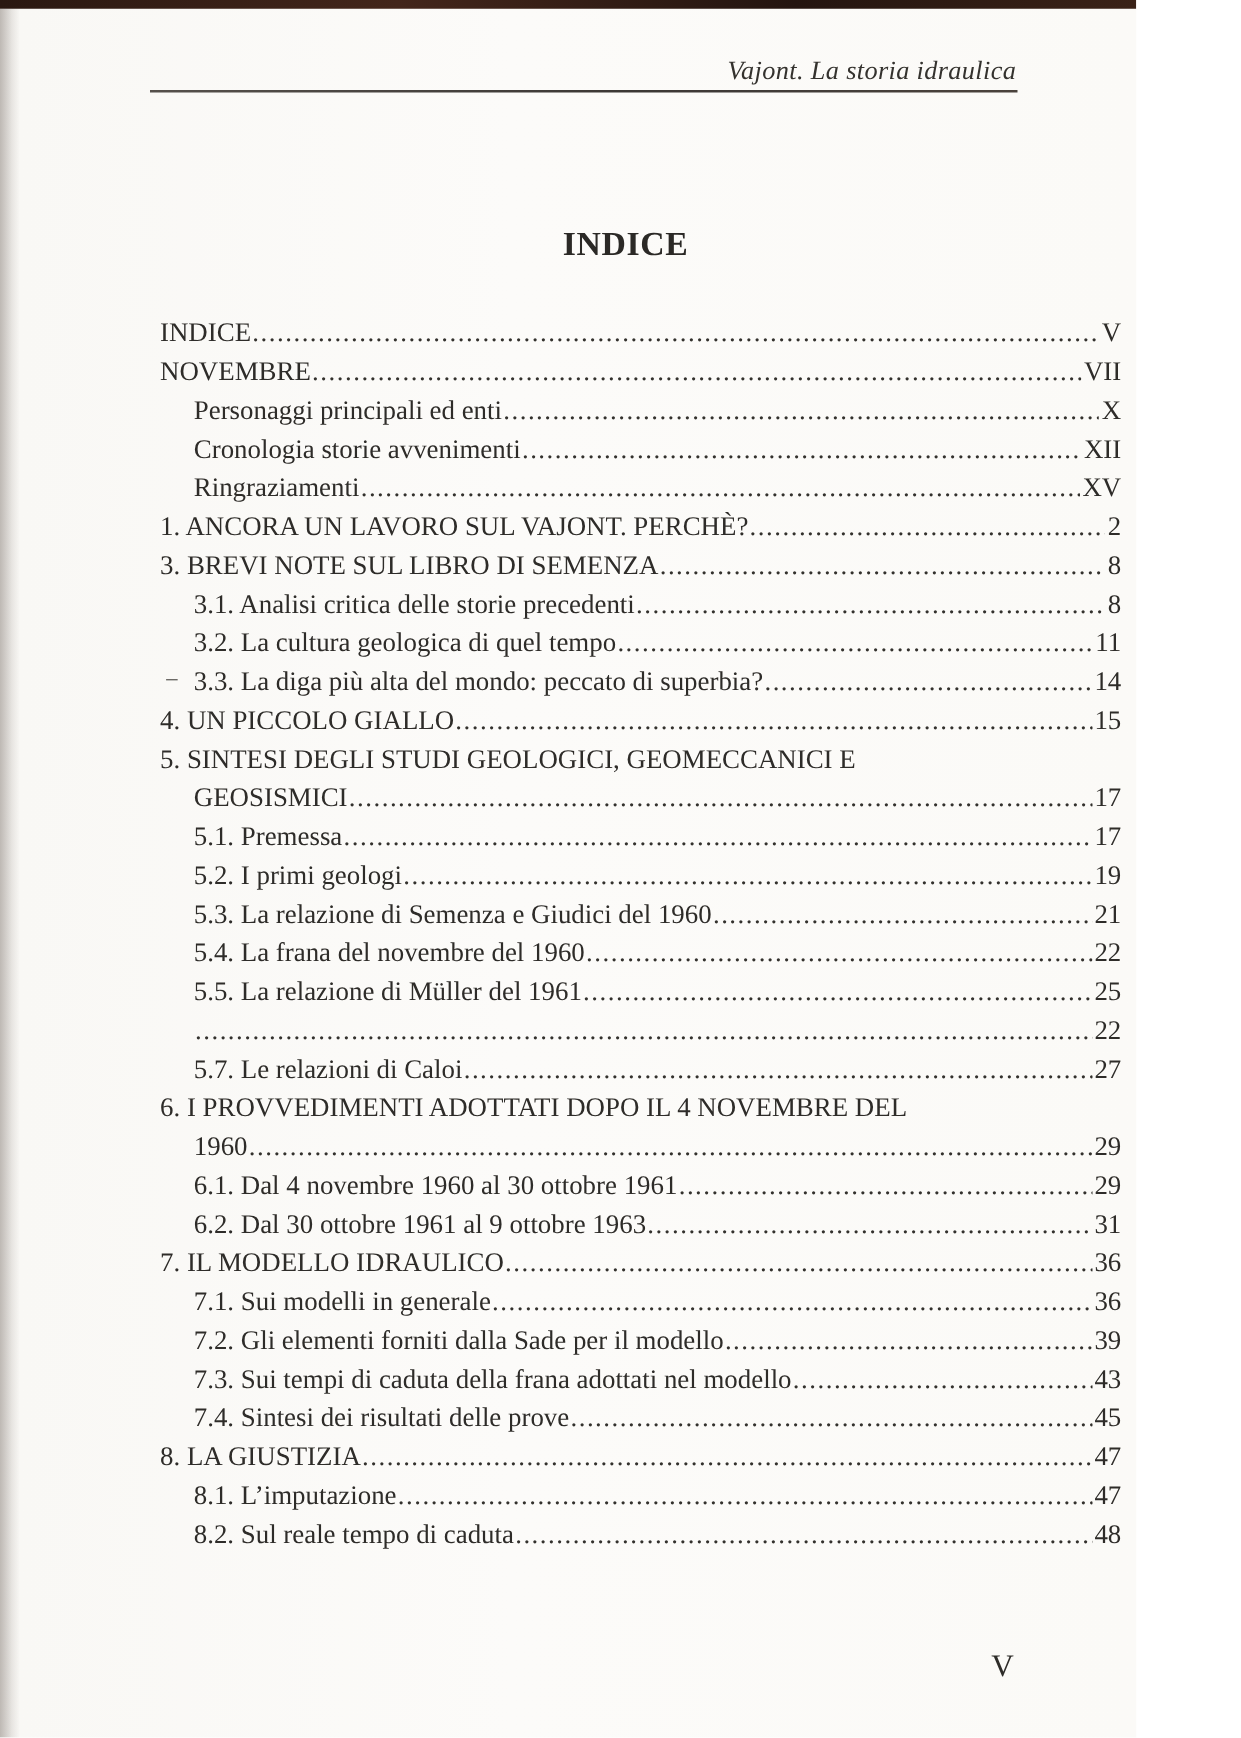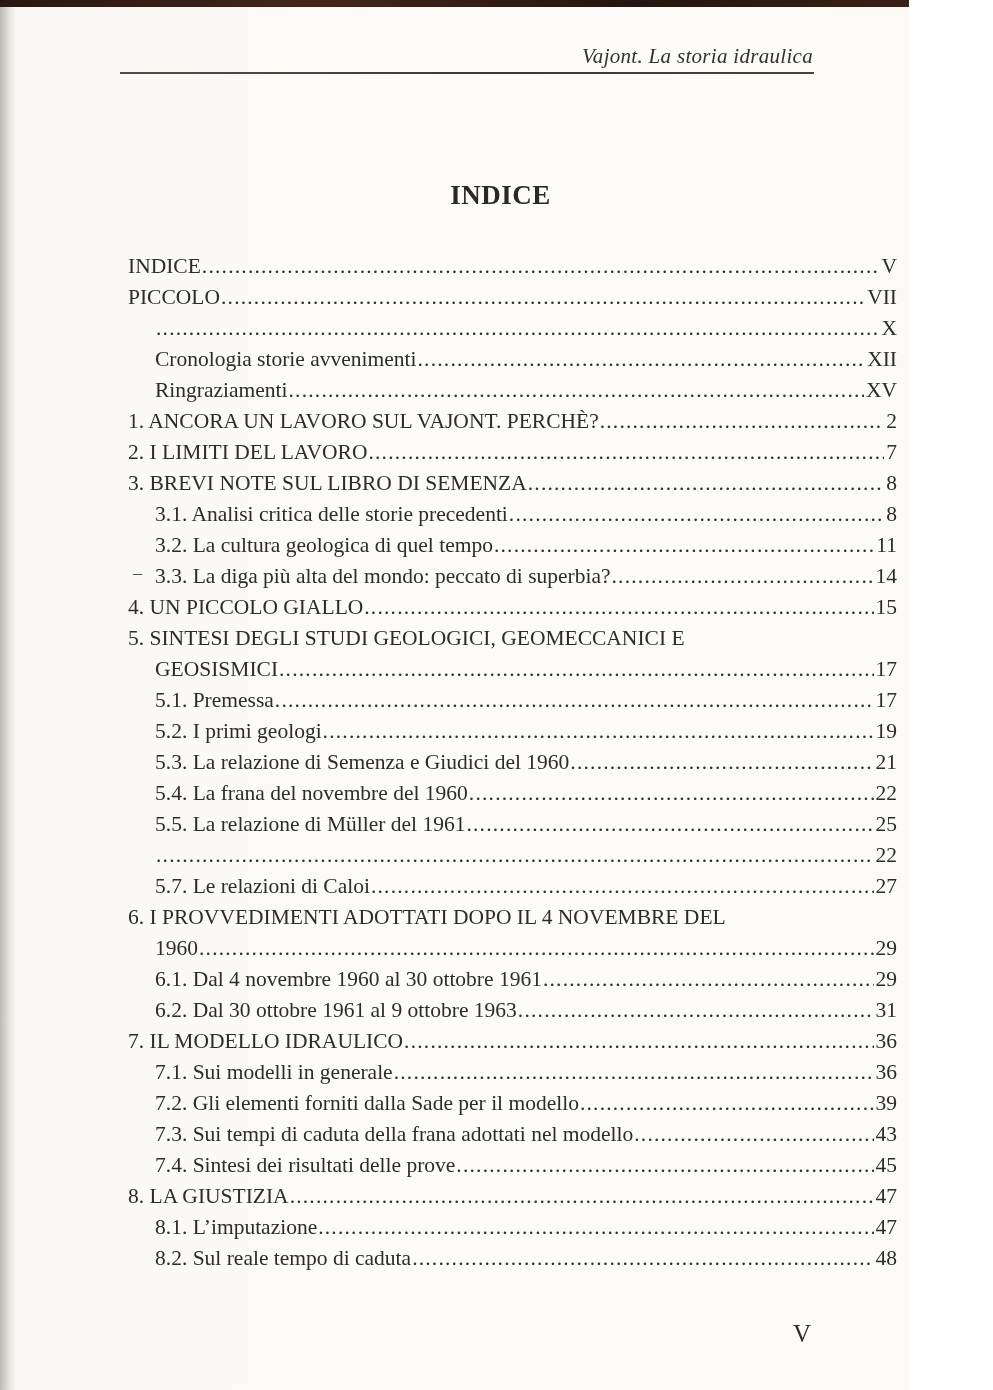--- a/index.html
+++ b/index.html
@@ -127,47 +127,43 @@
 
   <div class="page-title">INDICE</div>
 
   <div class="toc">
       <div class="toc-row">
         <span class="toc-label">INDICE</span>
         <span class="toc-dots"></span>
         <span class="toc-page">V</span>
       </div>
       <div class="toc-row">
-        <span class="toc-label">PICCOLO </span>
+        <span class="toc-label">NOVEMBRE </span>
         <span class="toc-dots"></span>
         <span class="toc-page">VII</span>
       </div>
       <div class="toc-row lvl1">
+        <span class="toc-label">Personaggi principali ed enti</span>
         <span class="toc-dots"></span>
         <span class="toc-page">X</span>
       </div>
       <div class="toc-row lvl1">
         <span class="toc-label">Cronologia storie avvenimenti</span>
         <span class="toc-dots"></span>
         <span class="toc-page">XII</span>
       </div>
       <div class="toc-row lvl1">
         <span class="toc-label">Ringraziamenti</span>
         <span class="toc-dots"></span>
         <span class="toc-page">XV</span>
       </div>
       <div class="toc-row">
         <span class="toc-label">1. ANCORA UN LAVORO SUL VAJONT. PERCHÈ?</span>
         <span class="toc-dots"></span>
         <span class="toc-page">2</span>
-      </div>
-      <div class="toc-row">
-        <span class="toc-label">2. I LIMITI DEL LAVORO </span>
-        <span class="toc-dots"></span>
-        <span class="toc-page">7</span>
       </div>
       <div class="toc-row">
         <span class="toc-label">3. BREVI NOTE SUL LIBRO DI SEMENZA </span>
         <span class="toc-dots"></span>
         <span class="toc-page">8</span>
       </div>
       <div class="toc-row lvl1">
         <span class="toc-label">3.1. Analisi critica delle storie precedenti</span>
         <span class="toc-dots"></span>
         <span class="toc-page">8</span>

